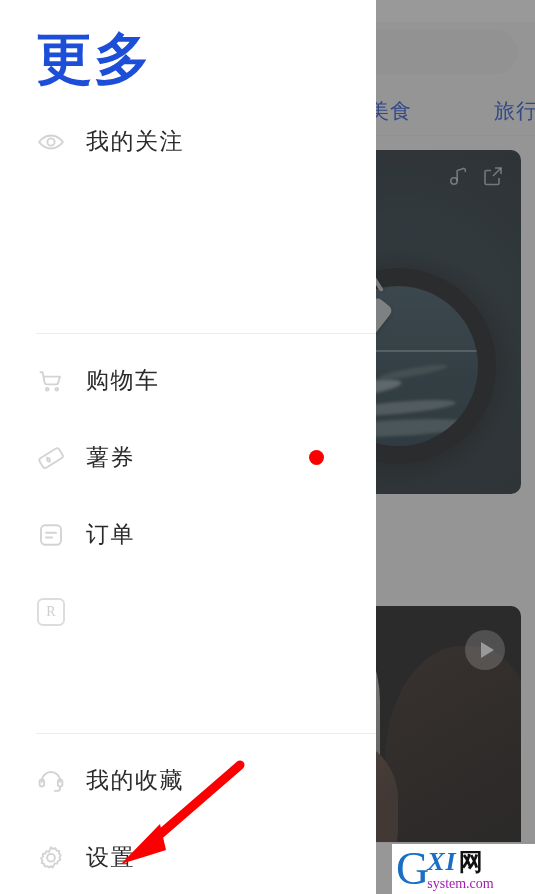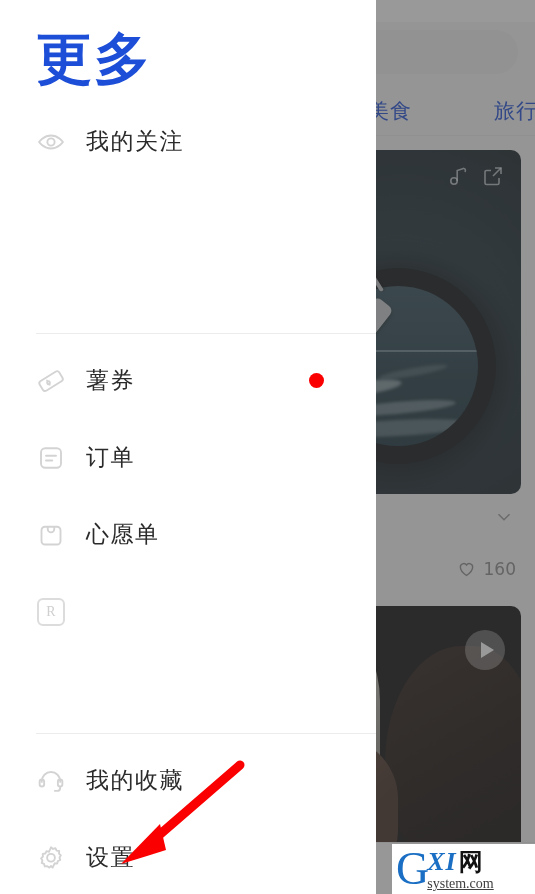--- a/index.html
+++ b/index.html
@@ -375,23 +375,22 @@
   }
   .wm-wang {
     font-size: 24px;
     font-weight: bold;
     color: #111111;
     margin-left: 2px;
   }
   .wm-sys {
     font-family: "Liberation Serif", serif;
     font-size: 14px;
-    color: #404040;
+    color: #a21caf;
     margin-top: -2px;
-    text-decoration: underline;
   }
 </style>
 </head>
 <body>
 
 <div id="screen">
 
   <div id="bg-app">
 
     <div class="bg-statusbar"></div>
@@ -440,40 +439,20 @@
         </div>
         <div class="card-icon-btn cib-share">
           <svg viewBox="0 0 24 24" width="24" height="24" fill="none" stroke="currentColor" stroke-width="1.6">
             <path d="M14 4h6v6"></path>
               <path d="M20 4l-8 8"></path>
               <path d="M18 14v5a1.5 1.5 0 0 1 -1.5 1.5h-11A1.5 1.5 0 0 1 4 19V8a1.5 1.5 0 0 1 1.5 -1.5H10"></path>
           </svg>
         </div>
       </div>
 
-      <div class="card-right-1-meta">
-        <div class="meta-title">
-          <span>分享</span><span class="meta-note">♪</span><br>
-          <span>歌单 #我…</span>
-        </div>
-        <div class="meta-chevron">
-          <svg viewBox="0 0 24 24" width="22" height="22" fill="none" stroke="currentColor" stroke-width="1.7">
-            <path d="M6 9l6 6 6-6"></path>
-          </svg>
-        </div>
-        <div class="meta-footer">
-          <span class="meta-author">儿</span>
-          <span class="meta-likes">
-            <svg viewBox="0 0 24 24" width="21" height="21" fill="none" stroke="currentColor" stroke-width="1.6">
-              <path d="M12 20s-7-4.6-7-9.3A3.9 3.9 0 0 1 12 8a3.9 3.9 0 0 1 7 2.7C19 15.4 12 20 12 20z"></path>
-            </svg>
-            <span>160</span>
-          </span>
-        </div>
-      </div>
 
       <div class="bg-card card-right-2">
         <div class="photo-hair"></div>
         <div class="photo-pillow"></div>
         <div class="photo-skin"></div>
         <div class="play-btn">
           <div class="play-tri"></div>
         </div>
       </div>
     </div>
@@ -505,20 +484,30 @@
         <span class="menu-label">我的关注</span>
       </div>
 
 
     </div>
 
     <div class="divider" style="top:333px;"></div>
 
     <div class="menu-group" style="top:342px;">
 
+      <div class="menu-item">
+        <span class="menu-icon">
+          <svg viewBox="0 0 24 24" width="30" height="30" fill="none" stroke="currentColor" stroke-width="1.5" stroke-linejoin="round">
+            <path d="M3 5h2.3l1.7 8.6a1.4 1.4 0 0 0 1.4 1.1h7.9a1.4 1.4 0 0 0 1.35-1l1.5-5.2H6"></path>
+            <circle cx="9" cy="18.6" r="1.1"></circle>
+              <circle cx="16.6" cy="18.6" r="1.1"></circle>
+          </svg>
+        </span>
+        <span class="menu-label">购物车</span>
+      </div>
 
       <div class="menu-item">
         <span class="menu-icon">
           <svg viewBox="0 0 24 24" width="30" height="30" fill="none" stroke="currentColor" stroke-width="1.5" stroke-linejoin="round">
             <g transform="rotate(-32 12 12)">
               <rect x="2.8" y="7.6" width="18.4" height="9" rx="2.2"></rect>
               <path d="M9 9.6l.9.9M9 14.4l.9-.9"></path>
               <circle cx="9.6" cy="12.1" r="1.1"></circle>
             </g>
           </svg>
@@ -531,29 +520,20 @@
         <span class="menu-icon">
           <svg viewBox="0 0 24 24" width="30" height="30" fill="none" stroke="currentColor" stroke-width="1.5" stroke-linecap="round">
             <rect x="4" y="4.2" width="16" height="15.6" rx="3.4"></rect>
             <path d="M8 10.2h8"></path>
               <path d="M8 14h5"></path>
           </svg>
         </span>
         <span class="menu-label">订单</span>
       </div>
 
-      <div class="menu-item">
-        <span class="menu-icon">
-          <svg viewBox="0 0 24 24" width="30" height="30" fill="none" stroke="currentColor" stroke-width="1.5" stroke-linejoin="round">
-            <rect x="4.4" y="5.4" width="15.2" height="14.2" rx="2.8"></rect>
-            <path d="M9.4 5.4v1.9a2.6 2.6 0 0 0 5.2 0V5.4"></path>
-          </svg>
-        </span>
-        <span class="menu-label">心愿单</span>
-      </div>
 
       <div class="menu-item">
         <span class="menu-icon">
           <span class="rbox">R</span>
         </span>
       </div>
     </div>
 
     <div class="divider" style="top:733px;"></div>
 

